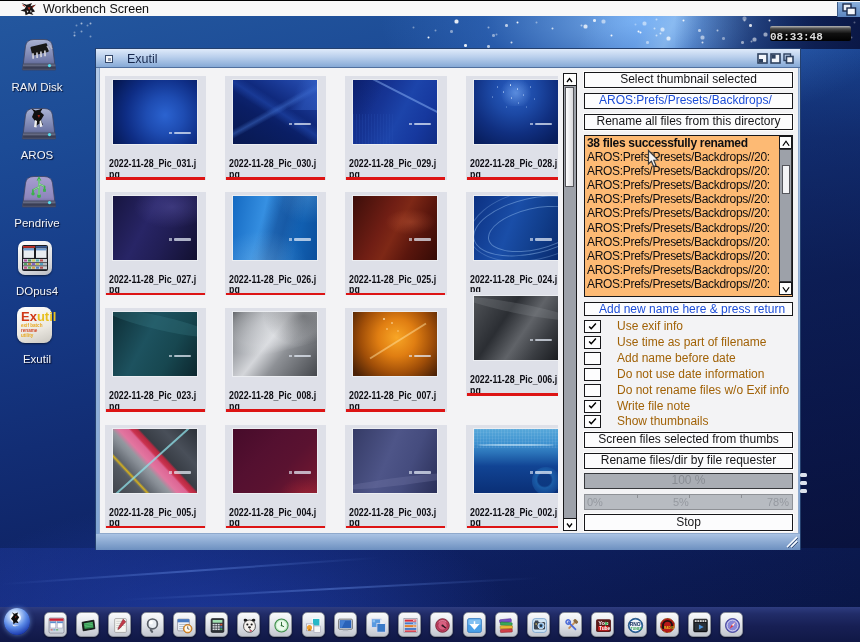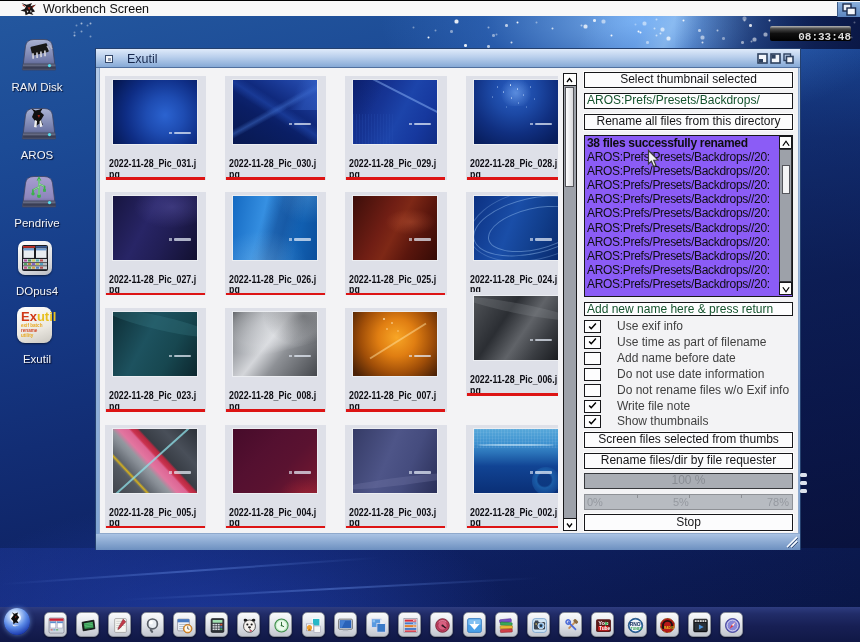--- a/index.html
+++ b/index.html
@@ -17,21 +17,21 @@
   background:linear-gradient(112deg, transparent 26%, rgba(120,180,255,.38) 42%, rgba(165,210,255,.55) 50%, rgba(120,180,255,.30) 58%, transparent 74%); }
 #darkright { position:absolute; right:0; top:48px; width:59px; height:500px; background:linear-gradient(180deg, rgba(10,20,70,0) 0%, rgba(9,18,64,.35) 18%, rgba(8,16,58,.55) 45%, rgba(8,14,52,.62) 100%); }
 #sparkles { position:absolute; left:0; top:0; width:1px; height:1px; background:transparent; box-shadow:656px 19px 0 0.5px rgba(255,255,255,0.50),456px 21px 0 1.5px rgba(255,255,255,0.89),435px 30px 0 0.5px rgba(255,255,255,0.41),493px 35px 0 1.0px rgba(255,255,255,0.47),660px 33px 0 0.5px rgba(255,255,255,0.62),511px 42px 0 0.5px rgba(255,255,255,0.77),536px 22px 0 0.5px rgba(255,255,255,0.41),552px 28px 0 0.5px rgba(255,255,255,0.71),723px 38px 0 1.0px rgba(255,255,255,0.42),769px 20px 0 0.5px rgba(255,255,255,0.85),647px 42px 0 1.0px rgba(255,255,255,0.47),428px 37px 0 0.5px rgba(255,255,255,0.94),742px 42px 0 1.0px rgba(255,255,255,0.52),654px 28px 0 0.5px rgba(255,255,255,0.56),668px 38px 0 1.5px rgba(255,255,255,0.74),644px 23px 0 1.5px rgba(255,255,255,0.50),585px 26px 0 1.5px rgba(255,255,255,0.76),488px 27px 0 0.5px rgba(255,255,255,0.49),413px 27px 0 0.5px rgba(255,255,255,0.39),765px 34px 0 1.5px rgba(255,255,255,0.54),662px 29px 0 1.5px rgba(255,255,255,0.63),506px 25px 0 1.0px rgba(255,255,255,0.67),699px 30px 0 1.0px rgba(255,255,255,0.59),488px 46px 0 1.0px rgba(255,255,255,0.65),702px 42px 0 0.5px rgba(255,255,255,0.73),717px 30px 0 0.5px rgba(255,255,255,0.58),638px 31px 0 0.5px rgba(255,255,255,0.93),744px 18px 0 1.5px rgba(255,255,255,0.42),754px 39px 0 1.5px rgba(255,255,255,0.55),517px 22px 0 0.5px rgba(255,255,255,0.92),750px 25px 0 1.0px rgba(255,255,255,0.81),603px 21px 0 1.5px rgba(255,255,255,0.53),656px 35px 0 0.5px rgba(255,255,255,0.57),465px 45px 0 1.0px rgba(255,255,255,0.90),640px 32px 0 0.5px rgba(255,255,255,0.91),751px 41px 0 0.5px rgba(255,255,255,0.49),496px 34px 0 0.5px rgba(255,255,255,0.40),594px 20px 0 1.0px rgba(255,255,255,0.81),451px 31px 0 1.0px rgba(255,255,255,0.45),611px 35px 0 0.5px rgba(255,255,255,0.91),702px 37px 0 1.5px rgba(255,255,255,0.54),798px 36px 0 1.0px rgba(255,255,255,0.89),581px 25px 0 0.5px rgba(255,255,255,0.55),635px 24px 0 0.5px rgba(255,255,255,0.35),683px 20px 0 0.5px rgba(255,255,255,0.89),744px 20px 0 0.5px rgba(255,255,255,0.52),74px 35px 0 0.5px rgba(255,255,255,0.59),90px 36px 0 0.5px rgba(255,255,255,0.40),74px 32px 0 0.5px rgba(255,255,255,0.34),81px 31px 0 0.5px rgba(255,255,255,0.46),90px 23px 0 0.5px rgba(255,255,255,0.56),81px 23px 0 0.5px rgba(255,255,255,0.59),87px 25px 0 0.5px rgba(255,255,255,0.38),76px 25px 0 0.5px rgba(255,255,255,0.37),838px 37px 0 0.5px rgba(255,255,255,0.32),851px 37px 0 0.5px rgba(255,255,255,0.33),845px 30px 0 0.5px rgba(255,255,255,0.30),824px 35px 0 0.5px rgba(255,255,255,0.37),835px 29px 0 0.5px rgba(255,255,255,0.56),854px 22px 0 0.5px rgba(255,255,255,0.30); border-radius:50%; }
 
 
 #menubar { position:absolute; left:0; top:0; width:860px; height:16px; background:#f8f8f8; border-top:1px solid #000; }
 #menubar .txt { position:absolute; left:43px; top:1px; font-size:12.5px; color:#101010; }
 #mdepth { position:absolute; right:0; top:1px; width:23px; height:15px; background:linear-gradient(180deg,#8ab0dc,#5d86c0); border-left:1px solid #3c5a86; }
 
 
-#clock { position:absolute; left:770px; top:26px; width:81px; height:15px; background:linear-gradient(180deg,#b8b8b8 0%,#4a4a4a 18%,#101010 50%,#000 100%); border-radius:2px; text-align:right; }
+#clock { position:absolute; left:770px; top:26px; width:81px; height:15px; background:linear-gradient(180deg,#b8b8b8 0%,#4a4a4a 18%,#101010 50%,#000 100%); border-radius:2px; text-align:left; }
 #clock span { font:bold 11px "Liberation Mono",monospace; color:#dcdcdc; letter-spacing:0px; line-height:15px; text-shadow:1px 1px 0 #000; }
 
 
 #win { position:absolute; left:95px; top:48px; width:706px; height:502px; background:linear-gradient(180deg,#b4cbe8,#7fa3d2); border:1px solid #24406e; }
 #tbar { position:absolute; left:0; top:0; width:704px; height:19px; background:linear-gradient(180deg,#dfeafa 0%,#b9cfec 45%,#86a9d6 100%); border-bottom:1px solid #51709e; }
 #tbar .title { position:absolute; left:31px; top:3px; font-size:12.5px; color:#18294e; }
 #closeg { position:absolute; left:9px; top:6px; width:8px; height:8px; background:#f4f6fa; border:1px solid #35496b; }
 #closeg i { position:absolute; left:1.5px; top:1.5px; width:3px; height:3px; background:#97a2b6; display:block; }
 .tg { position:absolute; top:4px; width:11px; height:11px; }
 #wcontent { position:absolute; left:3px; top:19px; width:700px; height:466px; background:#f3f3f5; border:1px solid #8fa9cc; border-top:none; }
@@ -47,28 +47,28 @@
 #thumbclip .card { }
 
 
 .sbtn { position:absolute; width:14px; height:13.5px; background:#fdfdfd; border:1.5px solid #17171a; }
 .sbtn svg { position:absolute; left:1px; top:1.5px; }
 #vtrack { position:absolute; left:563px; top:86px; width:14px; height:432px; background:#9da1a9; border:1.5px solid #17171a; border-top:none; border-bottom:none; }
 #vthumb { position:absolute; left:1px; top:1px; width:9px; height:100px; background:linear-gradient(90deg,#fff,#d8d8dc); border:1px solid #55565c; }
 
 
 .btn { position:absolute; left:584px; width:209px; background:#fcfcfd; border:1.5px solid #17171a; text-align:center; font-size:12px; color:#161619; box-shadow:0 0 0 1px rgba(255,255,255,.8); }
-.fld { position:absolute; left:584px; width:209px; background:#fdfdfe; border:1.5px solid #17171a; font-size:12px; color:#14532d; padding-left:2px; white-space:nowrap; overflow:hidden; }
-#list { position:absolute; left:584px; top:135px; width:209px; height:162px; background:#8b5cf6; border:1.5px solid #17171a; overflow:hidden; }
+.fld { position:absolute; left:584px; width:209px; background:#fdfdfe; border:1.5px solid #17171a; font-size:12px; color:#1d4ed8; padding-left:14px; white-space:nowrap; overflow:hidden; }
+#list { position:absolute; left:584px; top:135px; width:209px; height:162px; background:#fdba74; border:1.5px solid #17171a; overflow:hidden; }
 .lrow { font-size:12px; line-height:14.1px; color:#0e0e11; padding-left:2px; white-space:nowrap; letter-spacing:-0.3px; }
 #lsb { position:absolute; right:0; top:0; width:13px; height:159px; }
 #lsb .track { position:absolute; left:0; top:13px; width:13px; height:133px; background:#9da1a9; border:1px solid #35363a; }
 #lsb .lthumb { position:absolute; left:1.5px; top:15px; width:8px; height:29px; background:#f4f4f6; border:1px solid #55565c; }
 .cbx { position:absolute; left:584px; width:17px; height:13px; background:#fdfdfe; border:1.5px solid #17171a; }
-.cblbl { position:absolute; left:617px; font-size:12px; color:#404040; }
+.cblbl { position:absolute; left:617px; font-size:12px; color:#a16207; }
 #gauge1 { position:absolute; left:584px; top:473px; width:209px; height:16px; background:#a9adb4; border:1.5px solid #36383c; text-align:center; font-size:12px; color:#898d94; line-height:13px; }
 #gauge2 { position:absolute; left:584px; top:494px; width:209px; height:16px; background:#b7bbc1; border:1px solid #8e9196; font-size:11px; color:#9599a0; }
 
 
 .dicon { position:absolute; left:20px; width:38px; }
 .dlbl { position:absolute; width:90px; text-align:center; color:#f2f4f8; font-size:11.5px; text-shadow:1px 1px 1px rgba(0,0,20,.8); }
 
 
 #dock { position:absolute; left:0; top:607px; width:860px; height:35px; background:linear-gradient(180deg,#2e3c80 0%,#212c68 20%,#171f54 55%,#101846 100%); }
 .dki { position:absolute; top:612px; width:23px; height:25px; border-radius:5px; background:linear-gradient(180deg,#fafbfc 0%,#dfe2e8 55%,#c2c6ce 100%); border:1px solid #8a8f9a; box-shadow:0 1px 2px rgba(0,0,0,.55); }

